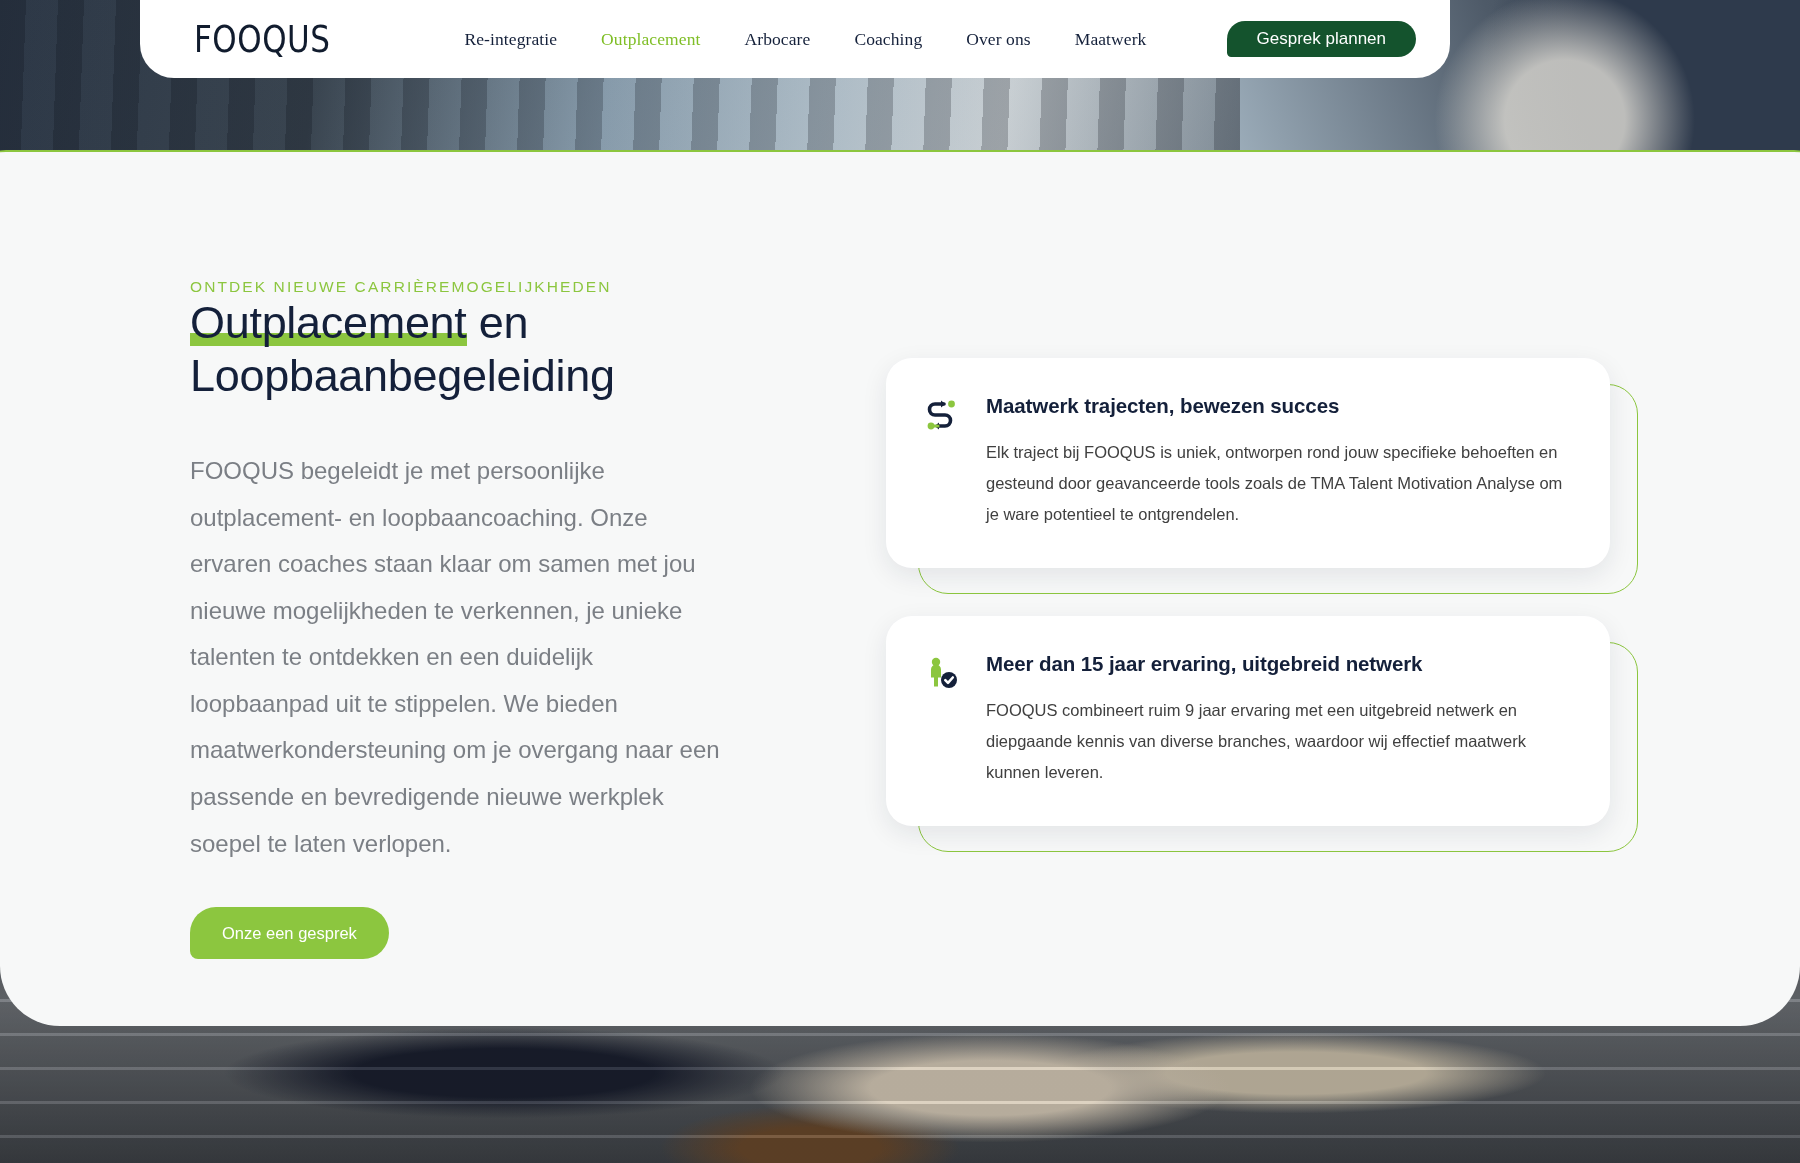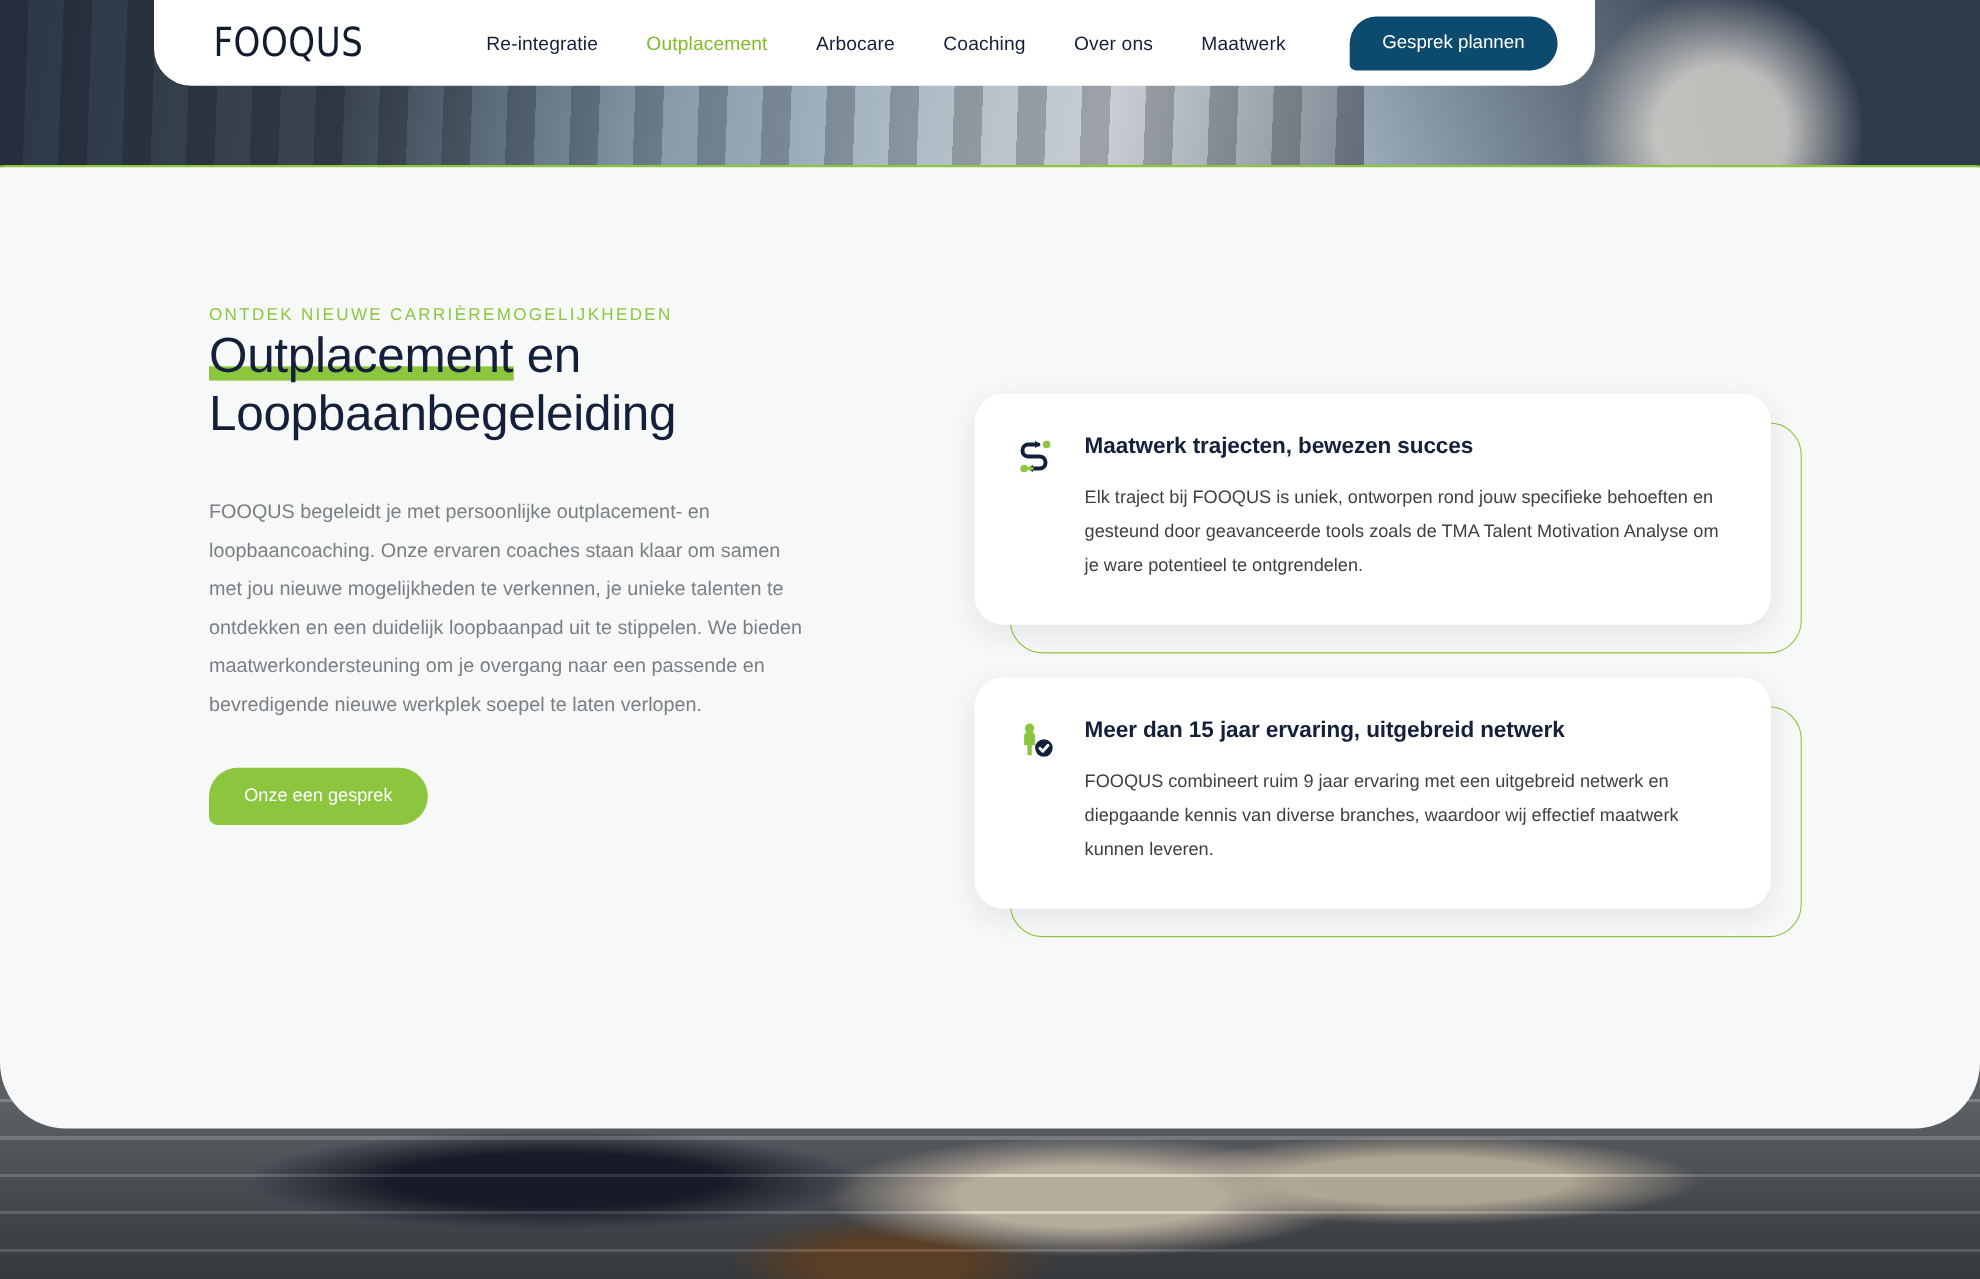--- a/index.html
+++ b/index.html
@@ -70,30 +70,30 @@
   .nav-inner {
     display:flex; align-items:center; justify-content:space-between;
     width:100%; height:78px;
   }
   .logo {
     font-family:"DejaVu Sans", sans-serif;
     font-size:31px; letter-spacing:.5px; font-weight:400;
     color:#111c2e; padding-left:36px;
     transform:scaleY(1.18); transform-origin:left center;
   }
-  .nav-links { display:flex; align-items:center; gap:44px; margin-left:54px; }
+  .nav-links { display:flex; align-items:center; gap:44px; margin-left:54px;font-family:Liberation Serif, serif; }
   .nav-link {
     font-size:17.5px; color:#14203a; letter-spacing:.1px; white-space:nowrap;
     text-decoration:none; cursor:pointer;
   }
   .nav-link.active { color:#7fbe26; }
   .nav-cta {
-    background:#0c4a6e; color:#ffffff; border:none;
+    background:#14532d; color:#ffffff; border:none;
     font-family:"Liberation Sans", sans-serif;
-    font-size:17px; padding:0 30px; height:49px;
+    font-size:17px; padding:0 30px; height:36px;
     border-radius:26px 26px 26px 6px; cursor:pointer; white-space:nowrap;
   }
 
   
   .content-panel {
     position:absolute; left:0; top:186px; width:1800px; height:840px;
     background:#f7f8f8;
     border-radius:0 0 60px 60px;
     z-index:20;
   }
@@ -120,21 +120,21 @@
     font-size:45px; line-height:1.18; color:#14203a; font-weight:400;
     letter-spacing:-0.3px; margin-bottom:46px;
   }
   .hl { position:relative; display:inline-block; }
   .hl > span { position:relative; z-index:2; }
   .hl:after {
     content:""; position:absolute; left:0; right:0; bottom:3px; height:13px;
     background:#8cc63f; z-index:1;
   }
   .lede {
-    font-size:18px; line-height:1.94; color:#7b7f85; max-width:545px;
+    font-size:24px; line-height:1.94; color:#7b7f85; max-width:545px;
     margin-bottom:40px;
   }
   .btn-primary {
     background:#8cc63f; color:#fff; border:none;
     font-family:"Liberation Sans", sans-serif;
     font-size:16.5px; padding:0 32px; height:52px;
     border-radius:26px 26px 26px 8px; cursor:pointer;
   }
 
   

